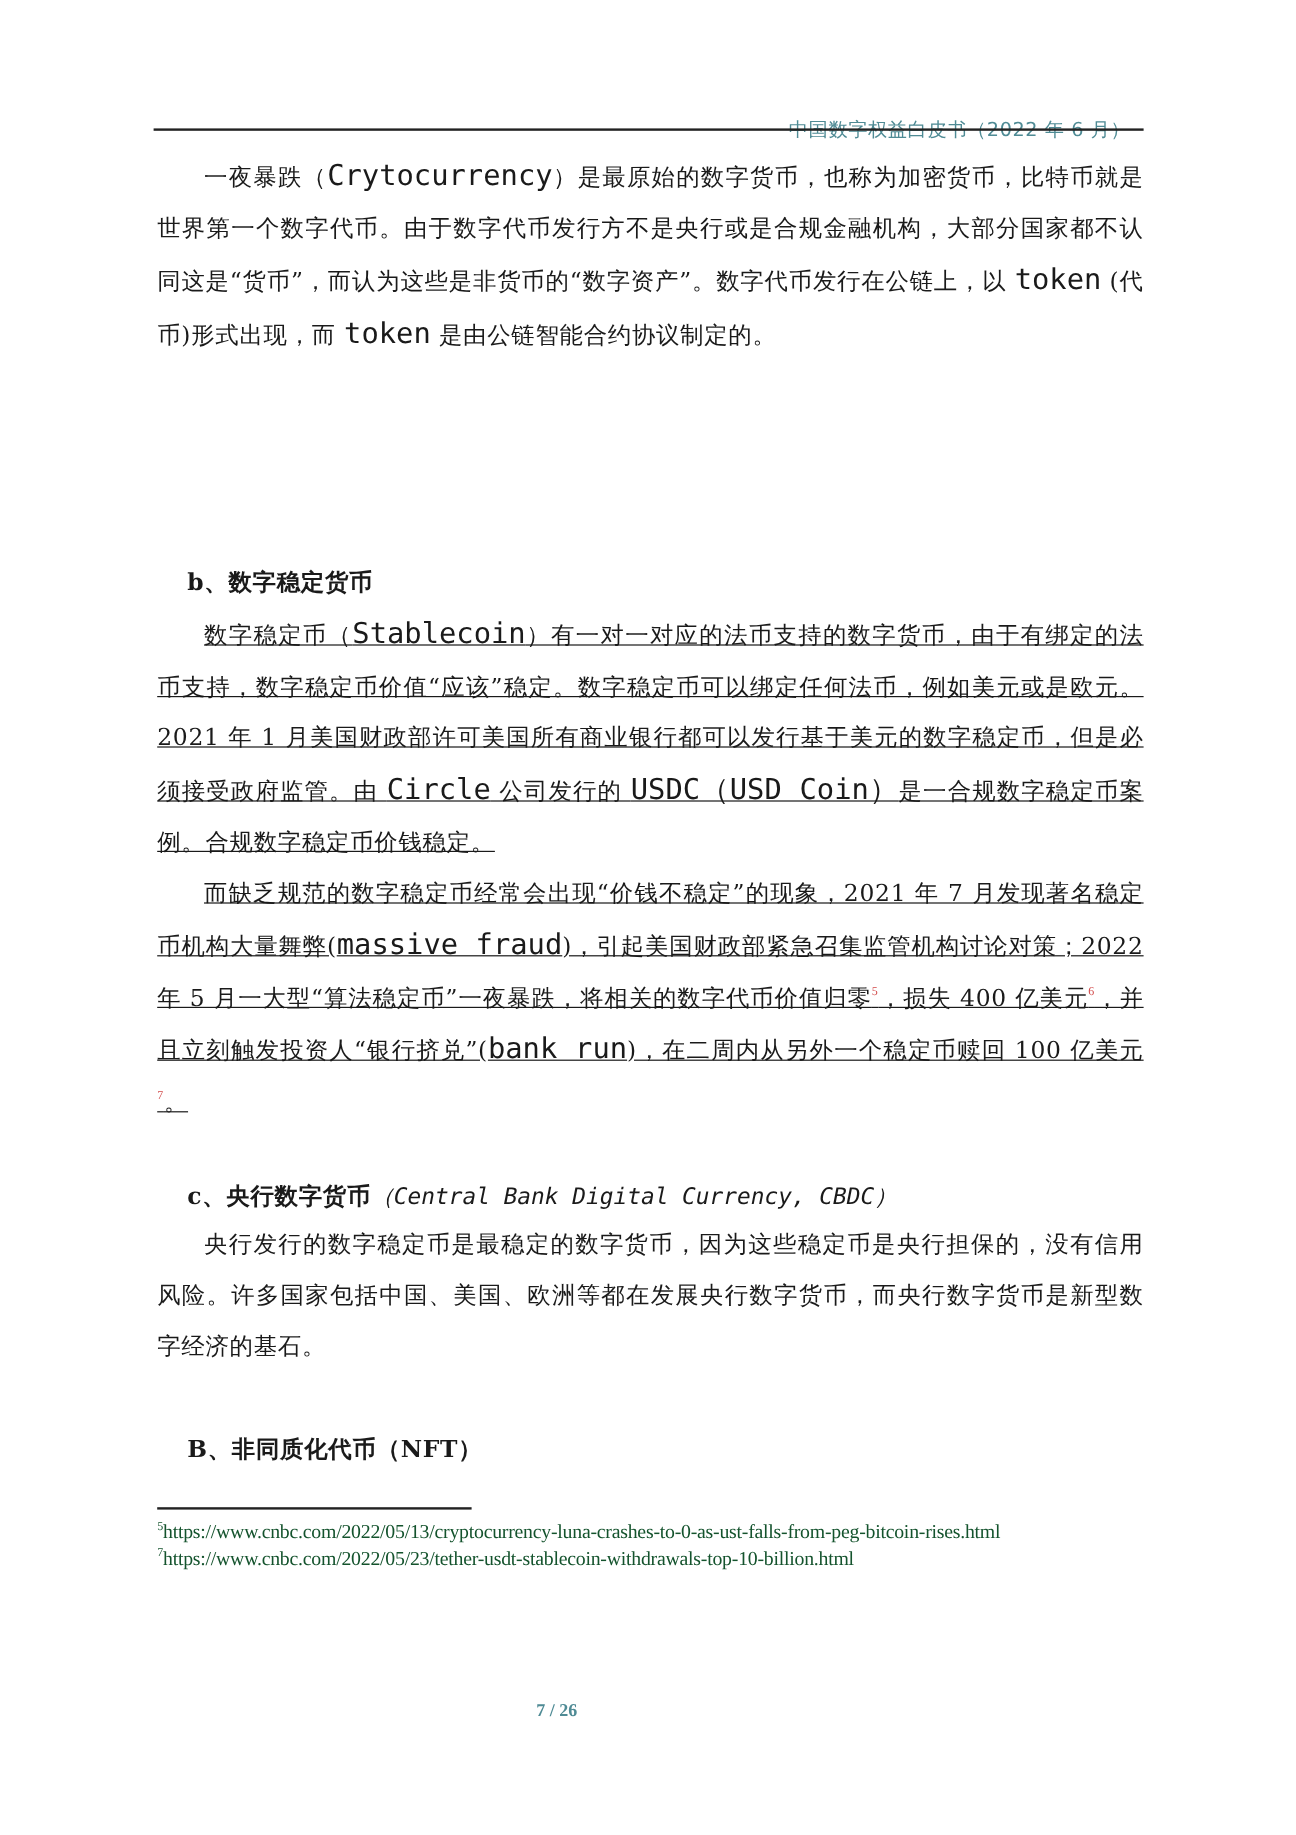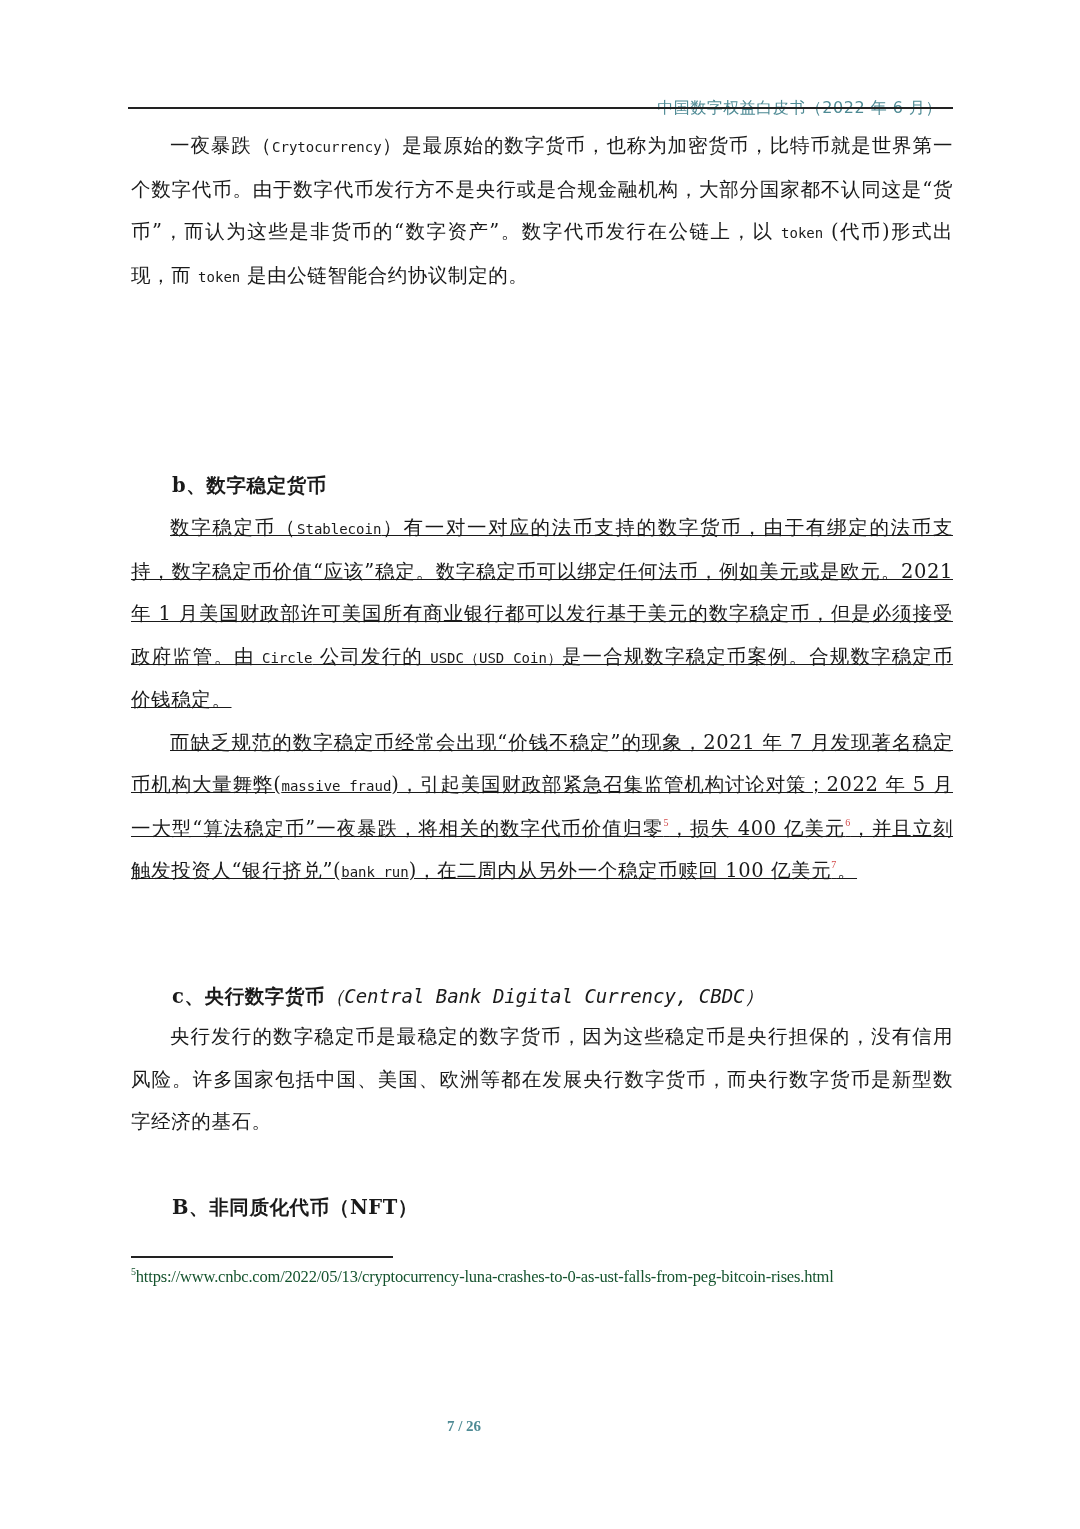--- a/index.html
+++ b/index.html
@@ -42,35 +42,35 @@
       text-align: justify;
       text-justify: inter-character;
       letter-spacing: 0.6px;
     }
     .body-text p {
       margin: 0;
       text-indent: 2em;
     }
     .heading {
       position: absolute;
-      left: 172px;
+      left: 156px;
       font-size: 19.5px;
       font-weight: bold;
       letter-spacing: 0.6px;
     }
     .heading .latin {
       font-weight: normal;
       font-family: "DejaVu Sans Mono", "Liberation Mono", monospace;
       letter-spacing: 0;
       font-size: 19px;
       font-style: italic;
     }
     .latin {
       font-family: "DejaVu Sans Mono", "Liberation Mono", monospace;
-      font-size: 14px;
+      font-size: 24px;
       letter-spacing: 0;
     }
     sup.fnref {
       color: #d24a4a;
       font-size: 10px;
       vertical-align: 9px;
       line-height: 0;
       font-family: "Liberation Serif", serif;
     }
     .footnote-rule {
@@ -134,15 +134,16 @@
 
 <div class="body-text" style="top:1016px;">
   <p>央行发行的数字稳定币是最稳定的数字货币，因为这些稳定币是央行担保的，没有信用风险。许多国家包括中国、美国、欧洲等都在发展央行数字货币，而央行数字货币是新型数字经济的基石。</p>
 </div>
 
 <div class="heading" style="top:1194px;">B、非同质化代币（NFT）</div>
 
 <div class="footnote-rule"></div>
 <div class="footnotes">
   <p class="fn"><sup>5</sup><span>https://www.cnbc.com/2022/05/13/cryptocurrency-luna-crashes-to-0-as-ust-falls-from-peg-bitcoin-rises.html</span></p>
+  <p class="fn"><sup>7</sup><span>https://www.cnbc.com/2022/05/23/tether-usdt-stablecoin-withdrawals-top-10-billion.html</span></p>
 </div>
 
 <div class="page-number">7 / 26</div>
 
 </body></html>

